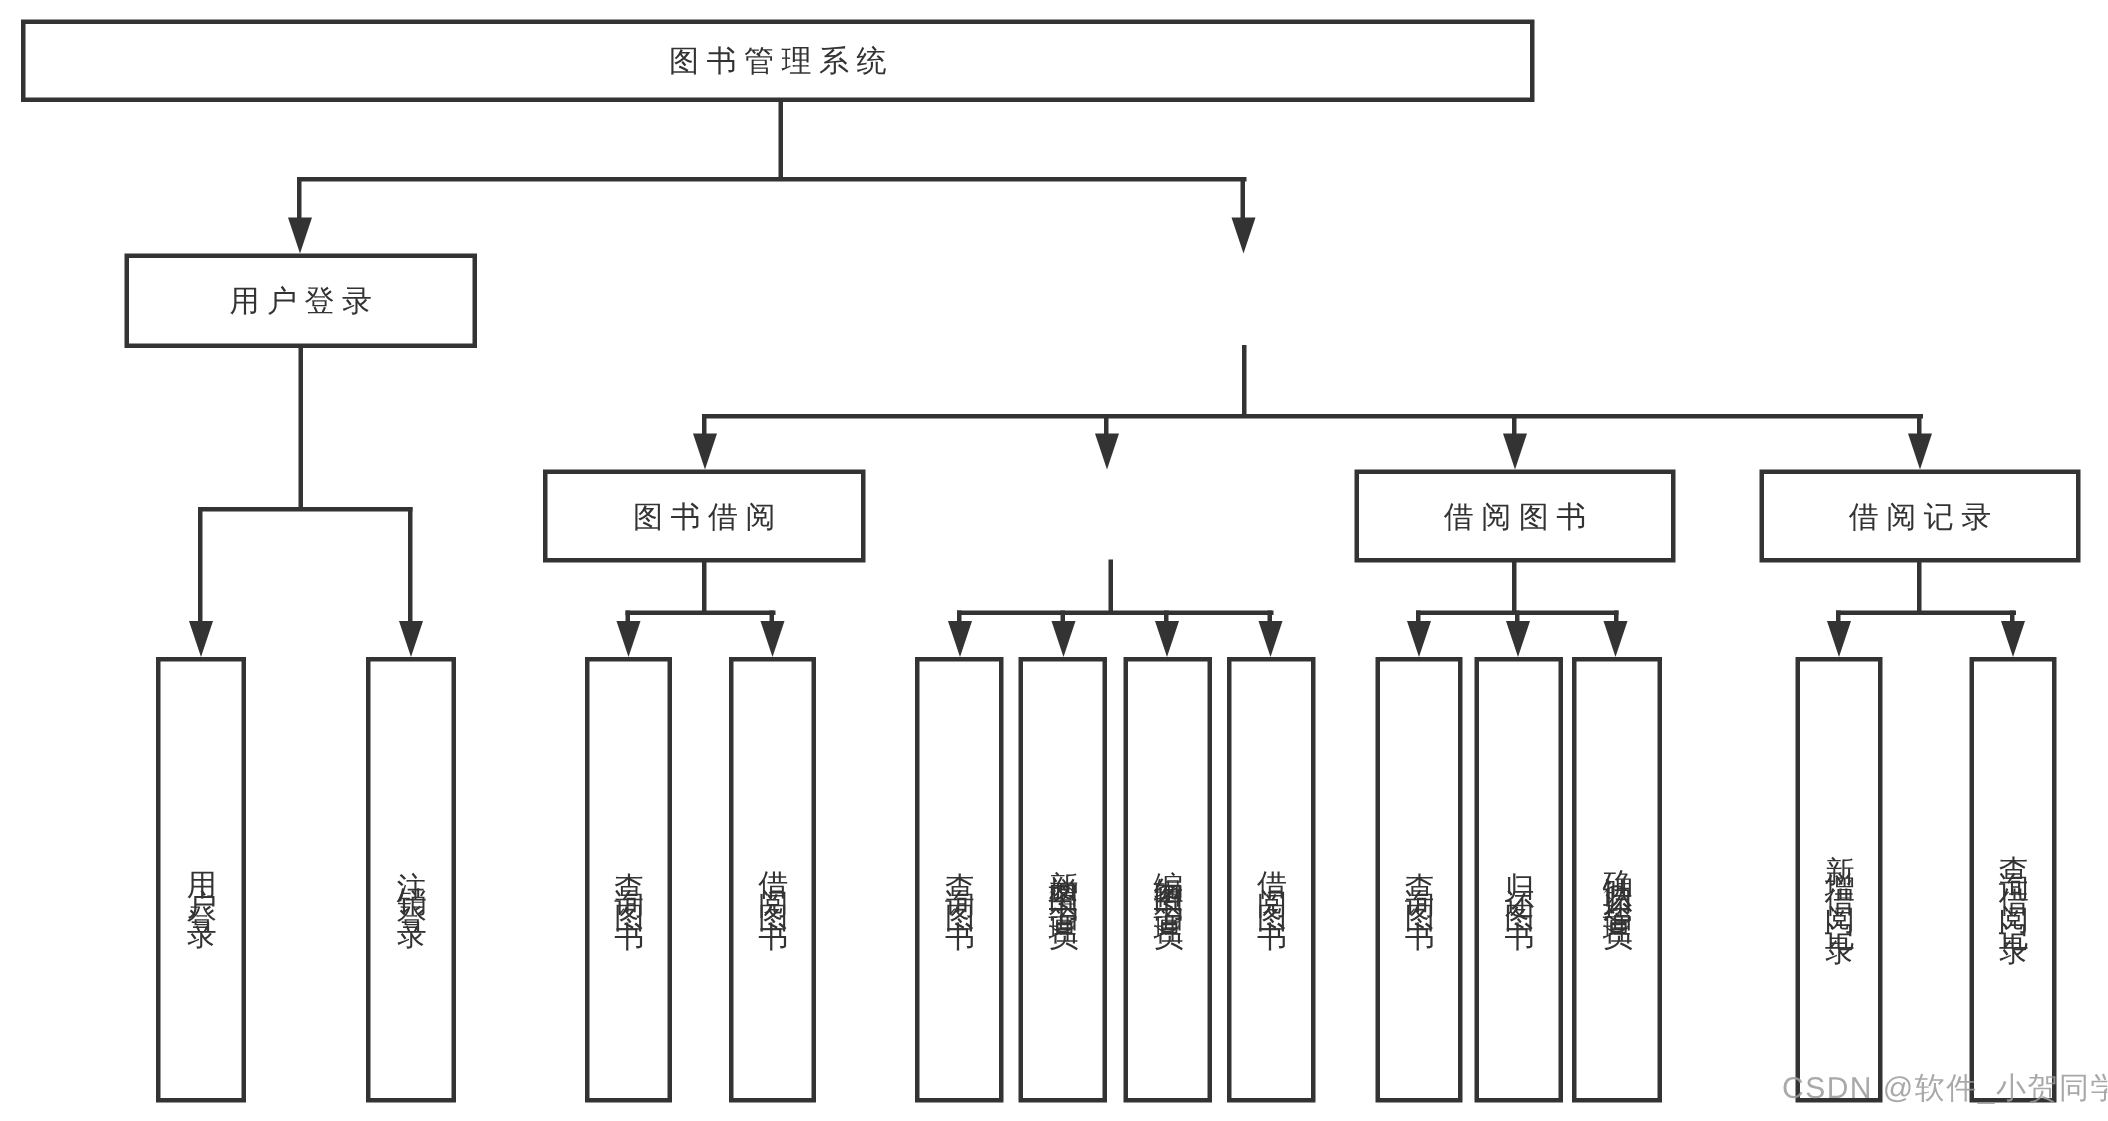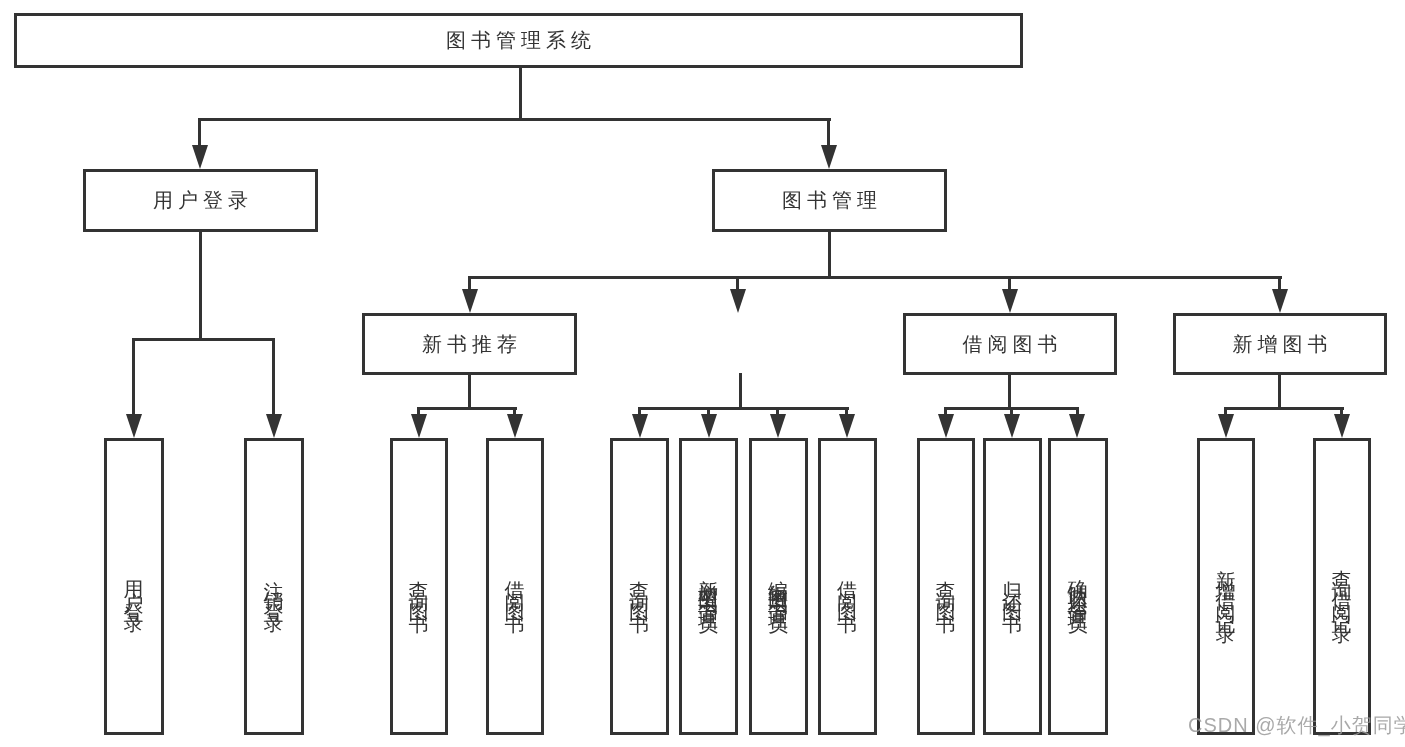--- a/index.html
+++ b/index.html
@@ -72,50 +72,47 @@
   <div class="vline" style="left:519px;top:66px;height:54px;"></div>
   <div class="hline" style="left:198px;top:118px;width:633px;"></div>
   <div class="vline" style="left:198px;top:118px;height:30px;"></div>
   <div class="vline" style="left:827px;top:118px;height:30px;"></div>
   <div class="arrow" style="left:192px;top:145px;"></div>
   <div class="arrow" style="left:821px;top:145px;"></div>
 
   <div class="box hbox" style="left:83px;top:169px;width:235px;height:63px;">
     <span>用户登录</span>
   </div>
-  <div class="box hbox" style="left:712px;top:169px;width:235px;height:63px;">
-    <span>图书管理</span>
-  </div>
 
   <div class="vline" style="left:199px;top:230px;height:110px;"></div>
   <div class="hline" style="left:132px;top:338px;width:143px;"></div>
   <div class="vline" style="left:132px;top:338px;height:78px;"></div>
   <div class="vline" style="left:272px;top:338px;height:78px;"></div>
   <div class="arrow" style="left:126px;top:414px;"></div>
   <div class="arrow" style="left:266px;top:414px;"></div>
 
   <div class="vline" style="left:828px;top:230px;height:48px;"></div>
   <div class="hline" style="left:468px;top:276px;width:814px;"></div>
   <div class="vline" style="left:468px;top:276px;height:16px;"></div>
   <div class="vline" style="left:736px;top:276px;height:16px;"></div>
   <div class="vline" style="left:1008px;top:276px;height:16px;"></div>
   <div class="vline" style="left:1278px;top:276px;height:16px;"></div>
   <div class="arrow" style="left:462px;top:289px;"></div>
   <div class="arrow" style="left:730px;top:289px;"></div>
   <div class="arrow" style="left:1002px;top:289px;"></div>
   <div class="arrow" style="left:1272px;top:289px;"></div>
 
   <div class="box hbox" style="left:362px;top:313px;width:215px;height:62px;">
-    <span>新书推荐</span>
+    <span>图书借阅</span>
   </div>
   <div class="box hbox" style="left:903px;top:313px;width:214px;height:62px;">
     <span>借阅图书</span>
   </div>
   <div class="box hbox" style="left:1173px;top:313px;width:214px;height:62px;">
-    <span>新增图书</span>
+    <span>借阅记录</span>
   </div>
 
   <div class="vline" style="left:468px;top:373px;height:36px;"></div>
   <div class="hline" style="left:417px;top:407px;width:100px;"></div>
   <div class="vline" style="left:417px;top:407px;height:10px;"></div>
   <div class="vline" style="left:513px;top:407px;height:10px;"></div>
   <div class="arrow" style="left:411px;top:414px;"></div>
   <div class="arrow" style="left:507px;top:414px;"></div>
 
   <div class="vline" style="left:739px;top:373px;height:36px;"></div>

